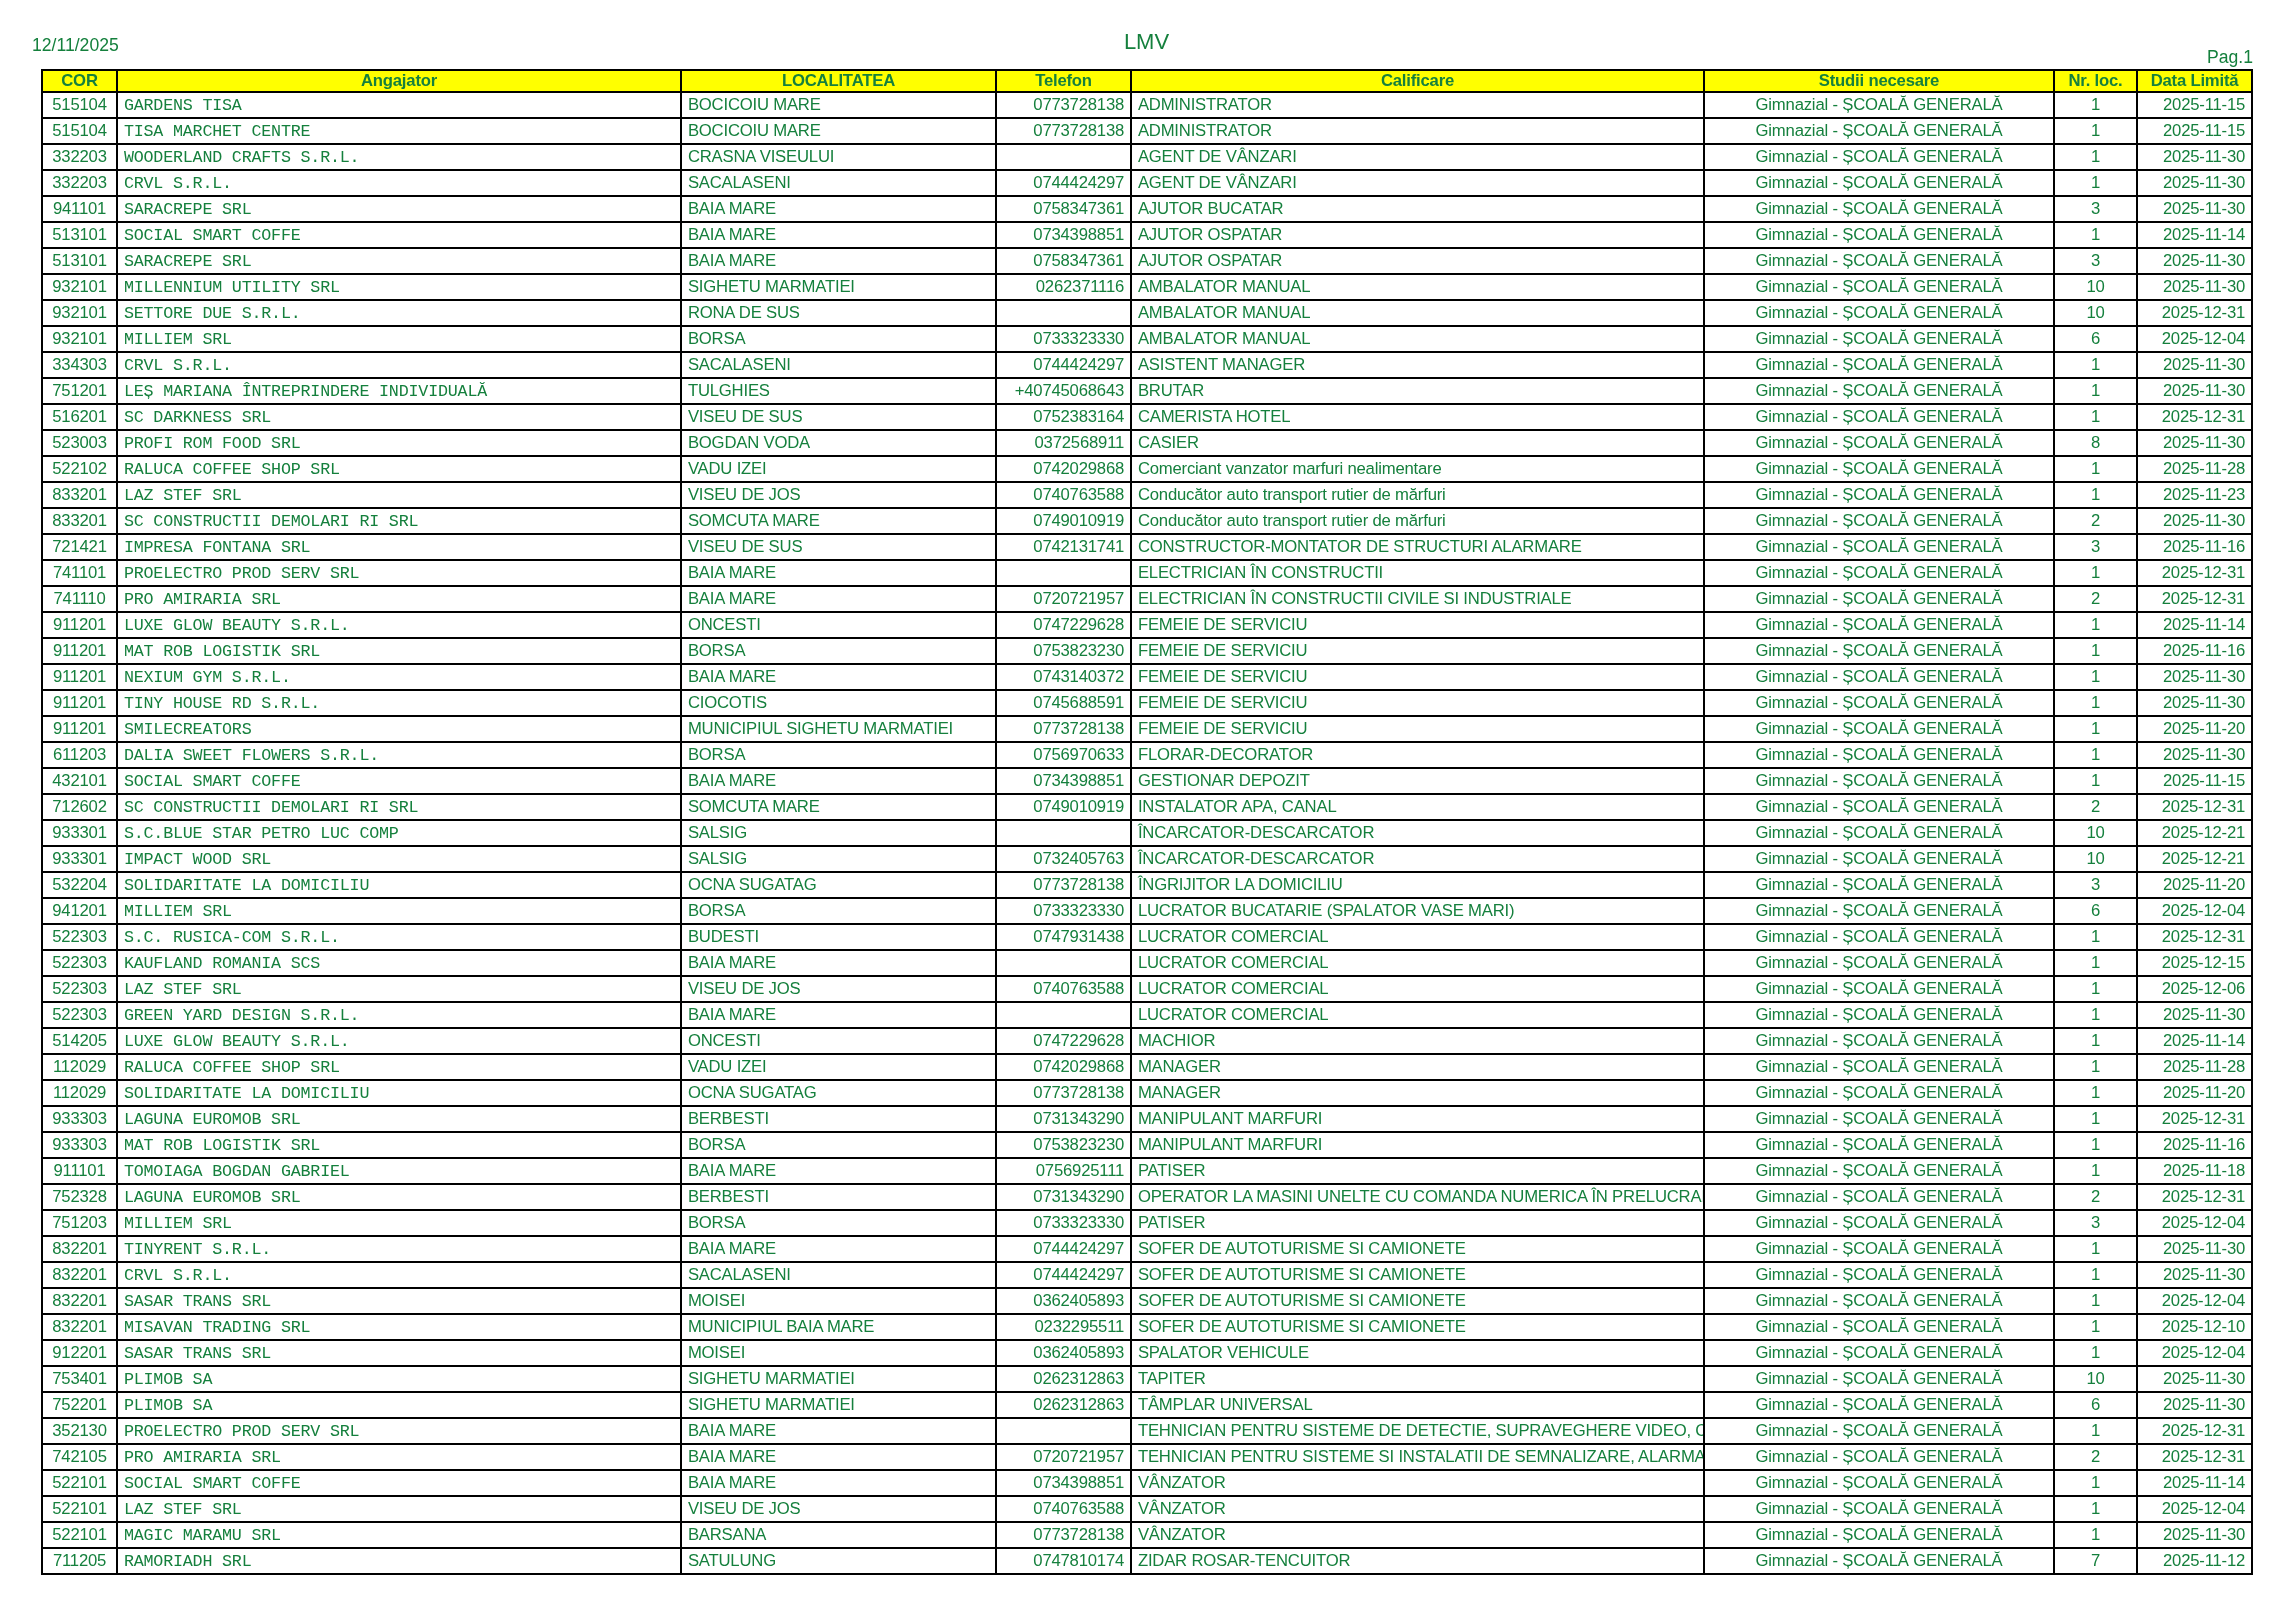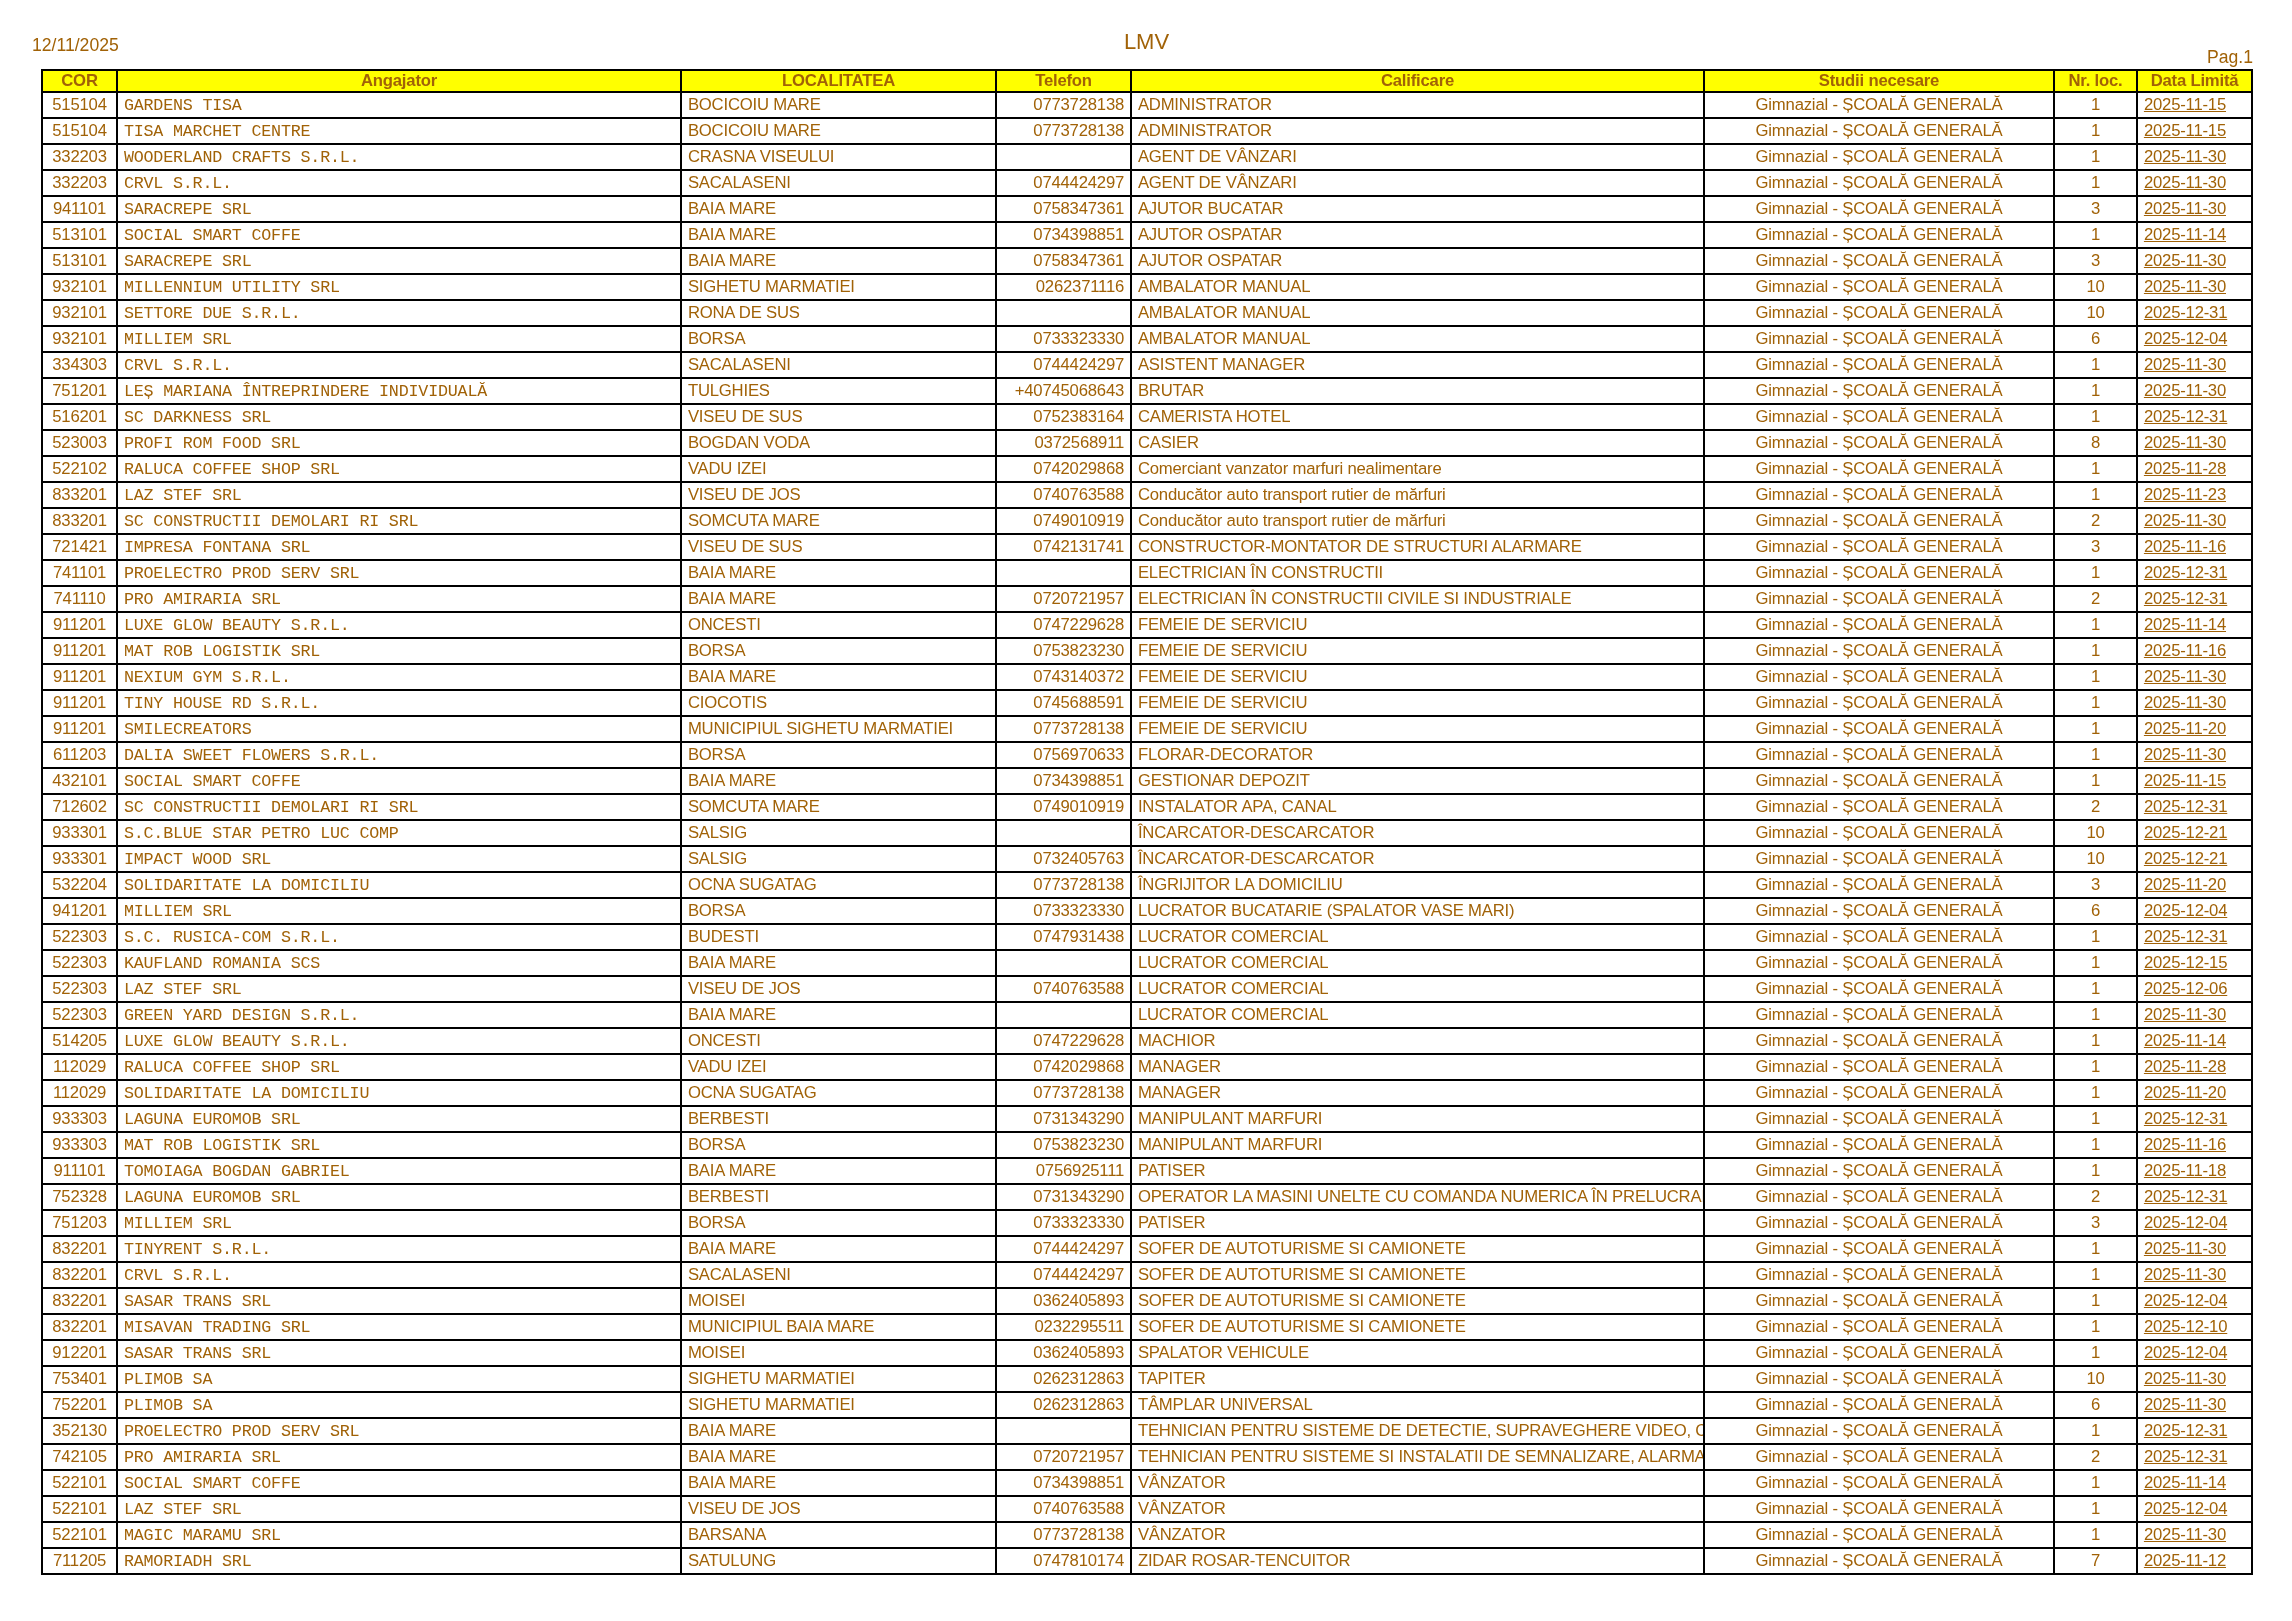--- a/index.html
+++ b/index.html
@@ -1,21 +1,21 @@
 <!DOCTYPE html>
 <html style="--header-bg: #FFFF00;"><head>
 <meta charset="utf-8">
 <style>
   html,body{margin:0;padding:0;background:#ffffff;}
   .page{
     position:relative;
     width:2293px;height:1621px;
     background:#ffffff;
     font-family:"Liberation Sans",sans-serif;
-    color:#a16207;
+    color:#15803d;
     overflow:hidden;
   }
   .topbar-date{position:absolute;left:32px;top:35px;font-size:17.6px;}
   .topbar-title{position:absolute;left:50%;transform:translateX(-50%);top:29px;font-size:22px;}
   .topbar-page{position:absolute;right:40px;top:35px;font-size:17.6px;margin-top:12px;}
   table.lmv{
     position:absolute;left:41px;top:69px;
     width:2210px;
     border-collapse:collapse;
     table-layout:fixed;
@@ -41,21 +41,21 @@
     height:26px;
   }
   
   td.col-cor{text-align:center;padding:0 3.9px;}
   td.col-angajator{text-align:left;font-family:Liberation Mono, monospace;}
   td.col-localitatea{text-align:left;}
   td.col-telefon{text-align:right;padding:0 7.8px 0 2px;}
   td.col-calificare{text-align:left;}
   td.col-studii{text-align:center;padding:0 2px;}
   td.col-nr_loc{text-align:center;padding:0 2px;}
-  td.col-data_limita{text-align:left;padding:0 2px;text-decoration:underline;}
+  td.col-data_limita{text-align:right;padding:0 2px;}
   td.fit-mid{font-size:12.7px;}
   td.fit-small{font-size:11.3px;}
 </style>
 </head>
 <body>
 
 <div class="page">
   <span class="topbar-date">12/11/2025</span>
   <span class="topbar-title">LMV</span>
   <span class="topbar-page">Pag.1</span>

